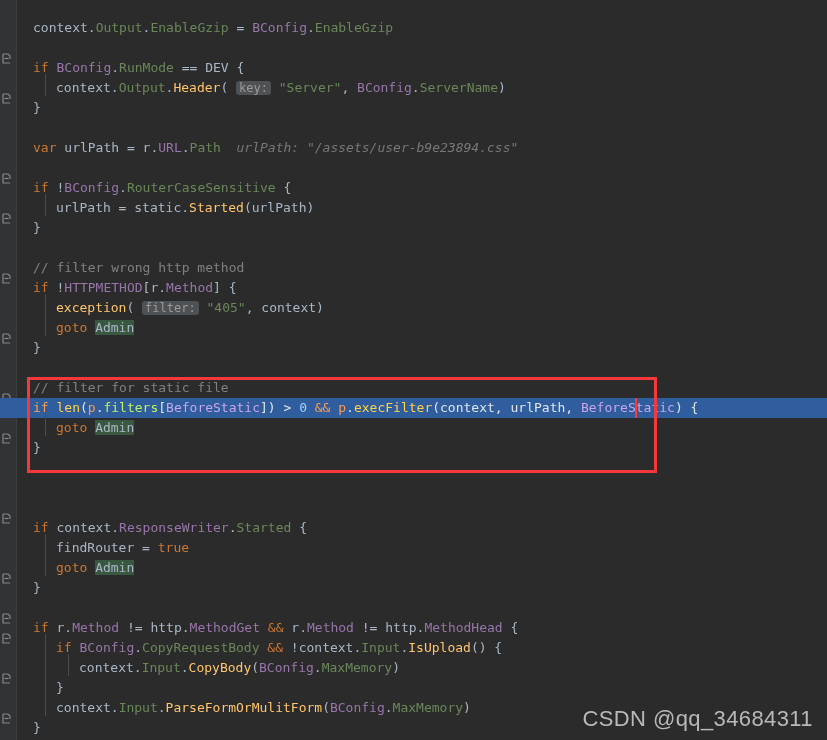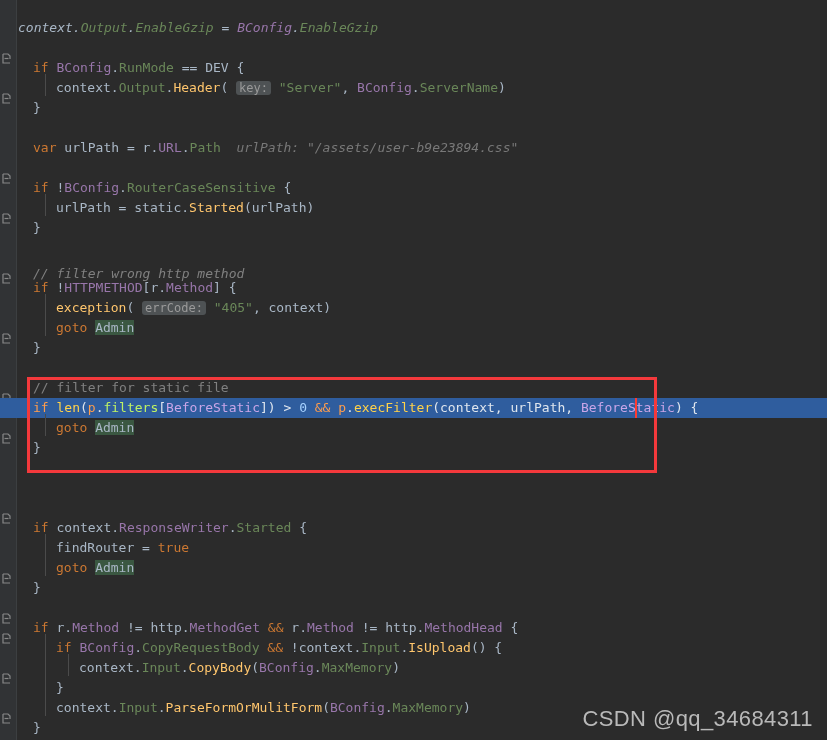--- a/index.html
+++ b/index.html
@@ -234,35 +234,35 @@
       <div class="fold" style="top: 713px;">
         <svg width="11" height="11" viewBox="0 0 11 11">
           <path d="M1 1 L1 10 L8 10" fill="none" stroke="#888" stroke-width="1.2"></path>
           <path d="M1 1 L6 1 L8 3 L8 6" fill="none" stroke="#888" stroke-width="1.2"></path>
           <path d="M2.5 5.5 L6.5 5.5" stroke="#888" stroke-width="1.2"></path>
         </svg>
       </div>
     </div>
 
   <div class="code" id="code">
-      <div class="line" style="top: 18px;"><span class="txt" style="padding-left: 18px; font-style: italic;"><span class="ident">context</span><span class="op">.</span><span class="greenid">Output</span><span class="op">.</span><span class="greenid">EnableGzip</span><span class="op"> = </span><span class="field">BConfig</span><span class="op">.</span><span class="greenid">EnableGzip</span></span></div>
+      <div class="line" style="top: 18px;"><span class="txt" style="padding-left: 33px;"><span class="ident">context</span><span class="op">.</span><span class="greenid">Output</span><span class="op">.</span><span class="greenid">EnableGzip</span><span class="op"> = </span><span class="field">BConfig</span><span class="op">.</span><span class="greenid">EnableGzip</span></span></div>
       <div class="line" style="top: 38px;"><span class="txt" style="padding-left: 33px;"></span></div>
       <div class="line" style="top: 58px;"><span class="txt" style="padding-left: 33px;"><span class="kw">if </span><span class="field">BConfig</span><span class="op">.</span><span class="greenid">RunMode</span><span class="op"> == </span><span class="ident">DEV</span><span class="op"> {</span></span></div>
       <div class="line" style="top: 78px;"><span class="txt" style="padding-left: 56px;"><span class="ident">context</span><span class="op">.</span><span class="greenid">Output</span><span class="op">.</span><span class="fn">Header</span><span class="op">( </span><span class="hint">key:</span><span class="op"> </span><span class="str">"Server"</span><span class="op">, </span><span class="field">BConfig</span><span class="op">.</span><span class="greenid">ServerName</span><span class="op">)</span></span></div>
       <div class="line" style="top: 98px;"><span class="txt" style="padding-left: 33px;"><span class="op">}</span></span></div>
       <div class="line" style="top: 118px;"><span class="txt" style="padding-left: 33px;"></span></div>
       <div class="line" style="top: 138px;"><span class="txt" style="padding-left: 33px;"><span class="kw">var </span><span class="ident">urlPath</span><span class="op"> = </span><span class="ident">r</span><span class="op">.</span><span class="field">URL</span><span class="op">.</span><span class="greenid">Path</span><span class="inlay">  urlPath: "/assets/user-b9e23894.css"</span></span></div>
       <div class="line" style="top: 158px;"><span class="txt" style="padding-left: 33px;"></span></div>
       <div class="line" style="top: 178px;"><span class="txt" style="padding-left: 33px;"><span class="kw">if </span><span class="op">!</span><span class="field">BConfig</span><span class="op">.</span><span class="greenid">RouterCaseSensitive</span><span class="op"> {</span></span></div>
       <div class="line" style="top: 198px;"><span class="txt" style="padding-left: 56px;"><span class="ident">urlPath</span><span class="op"> = </span><span class="ident">static</span><span class="op">.</span><span class="fn">Started</span><span class="op">(</span><span class="ident">urlPath</span><span class="op">)</span></span></div>
       <div class="line" style="top: 218px;"><span class="txt" style="padding-left: 33px;"><span class="op">}</span></span></div>
       <div class="line" style="top: 238px;"><span class="txt" style="padding-left: 33px;"></span></div>
-      <div class="line" style="top: 264px; font-style: italic;"><span class="txt" style="padding-left: 33px;"><span class="cmt">// filter wrong http method</span></span></div>
+      <div class="line" style="top: 258px;"><span class="txt" style="padding-left: 33px;"><span class="cmt">// filter wrong http method</span></span></div>
       <div class="line" style="top: 278px;"><span class="txt" style="padding-left: 33px;"><span class="kw">if </span><span class="op">!</span><span class="field">HTTPMETHOD</span><span class="op">[</span><span class="ident">r</span><span class="op">.</span><span class="field">Method</span><span class="op">] {</span></span></div>
-      <div class="line" style="top: 298px;"><span class="txt" style="padding-left: 56px;"><span class="fn">exception</span><span class="op">( </span><span class="hint">errCode:</span><span class="op"> </span><span class="str">"405"</span><span class="op">, </span><span class="ident">context</span><span class="op">)</span></span></div>
+      <div class="line" style="top: 298px;"><span class="txt" style="padding-left: 56px;"><span class="fn">exception</span><span class="op">( </span><span class="hint">filter:</span><span class="op"> </span><span class="str">"405"</span><span class="op">, </span><span class="ident">context</span><span class="op">)</span></span></div>
       <div class="line" style="top: 318px;"><span class="txt" style="padding-left: 56px;"><span class="kw">goto </span><span class="lbl">Admin</span></span></div>
       <div class="line" style="top: 338px;"><span class="txt" style="padding-left: 33px;"><span class="op">}</span></span></div>
       <div class="line" style="top: 358px;"><span class="txt" style="padding-left: 33px;"></span></div>
       <div class="line" style="top: 378px;"><span class="txt" style="padding-left: 33px;"><span class="cmt">// filter for static file</span></span></div>
       <div class="line sel" style="top: 398px;"><span class="txt" style="padding-left: 33px;"><span class="kw">if </span><span class="fn">len</span><span class="op">(</span><span class="kw">p</span><span class="op">.</span><span class="greenid">filters</span><span class="op">[</span><span class="field">BeforeStatic</span><span class="op">]) &gt; </span><span class="num">0</span><span class="kw"> &amp;&amp; </span><span class="kw">p</span><span class="op">.</span><span class="fn">execFilter</span><span class="op">(</span><span class="ident">context</span><span class="op">, </span><span class="ident">urlPath</span><span class="op">, </span><span class="field">BeforeStatic</span><span class="op">) {</span></span><div class="caret" style="left: 635px;"></div></div>
       <div class="line" style="top: 418px;"><span class="txt" style="padding-left: 56px;"><span class="kw">goto </span><span class="lbl">Admin</span></span></div>
       <div class="line" style="top: 438px;"><span class="txt" style="padding-left: 33px;"><span class="op">}</span></span></div>
       <div class="line" style="top: 458px;"><span class="txt" style="padding-left: 33px;"></span></div>
       <div class="line" style="top: 498px;"><span class="txt" style="padding-left: 33px;"></span></div>
       <div class="line" style="top: 538px;"><span class="txt" style="padding-left: 56px;"><span class="ident">findRouter</span><span class="op"> = </span><span class="kw">true</span></span></div>

